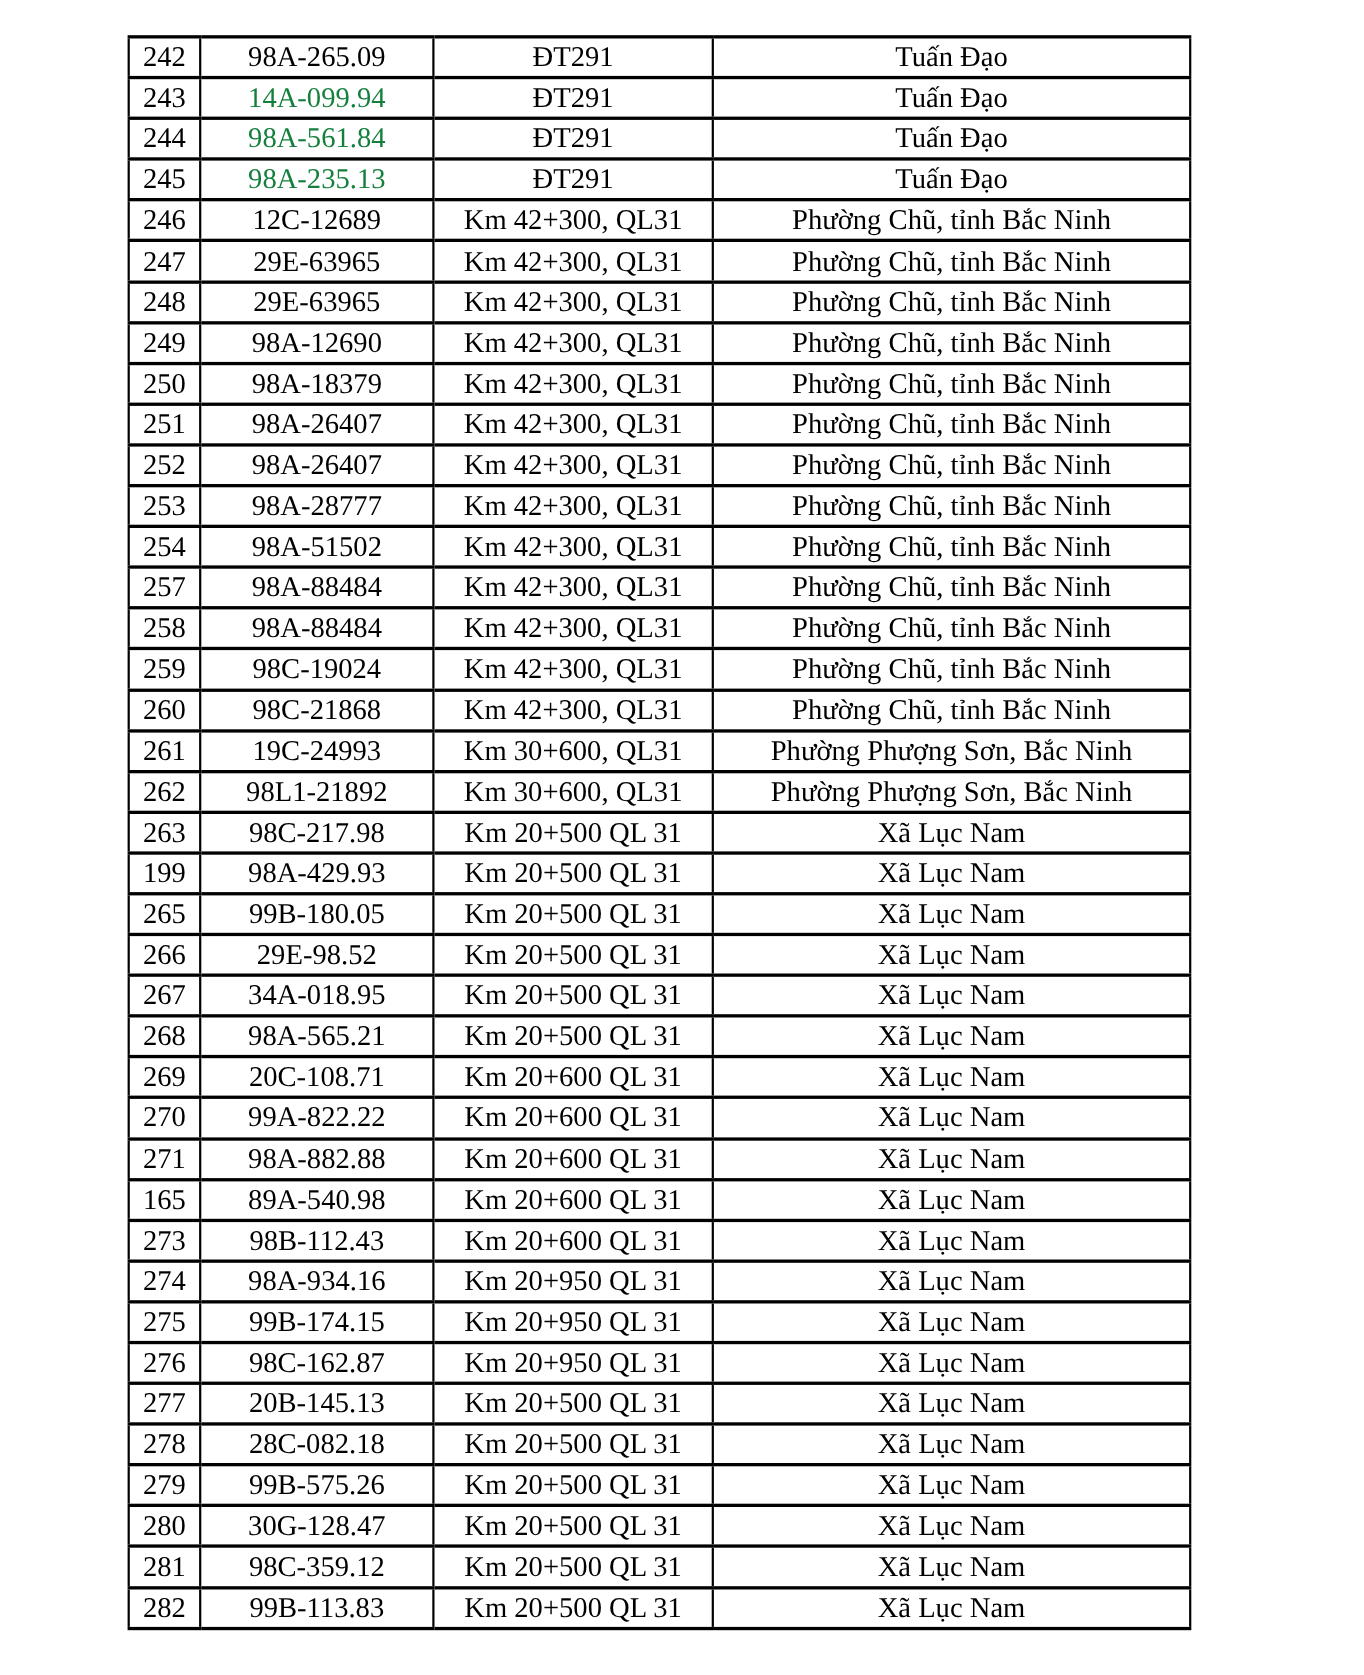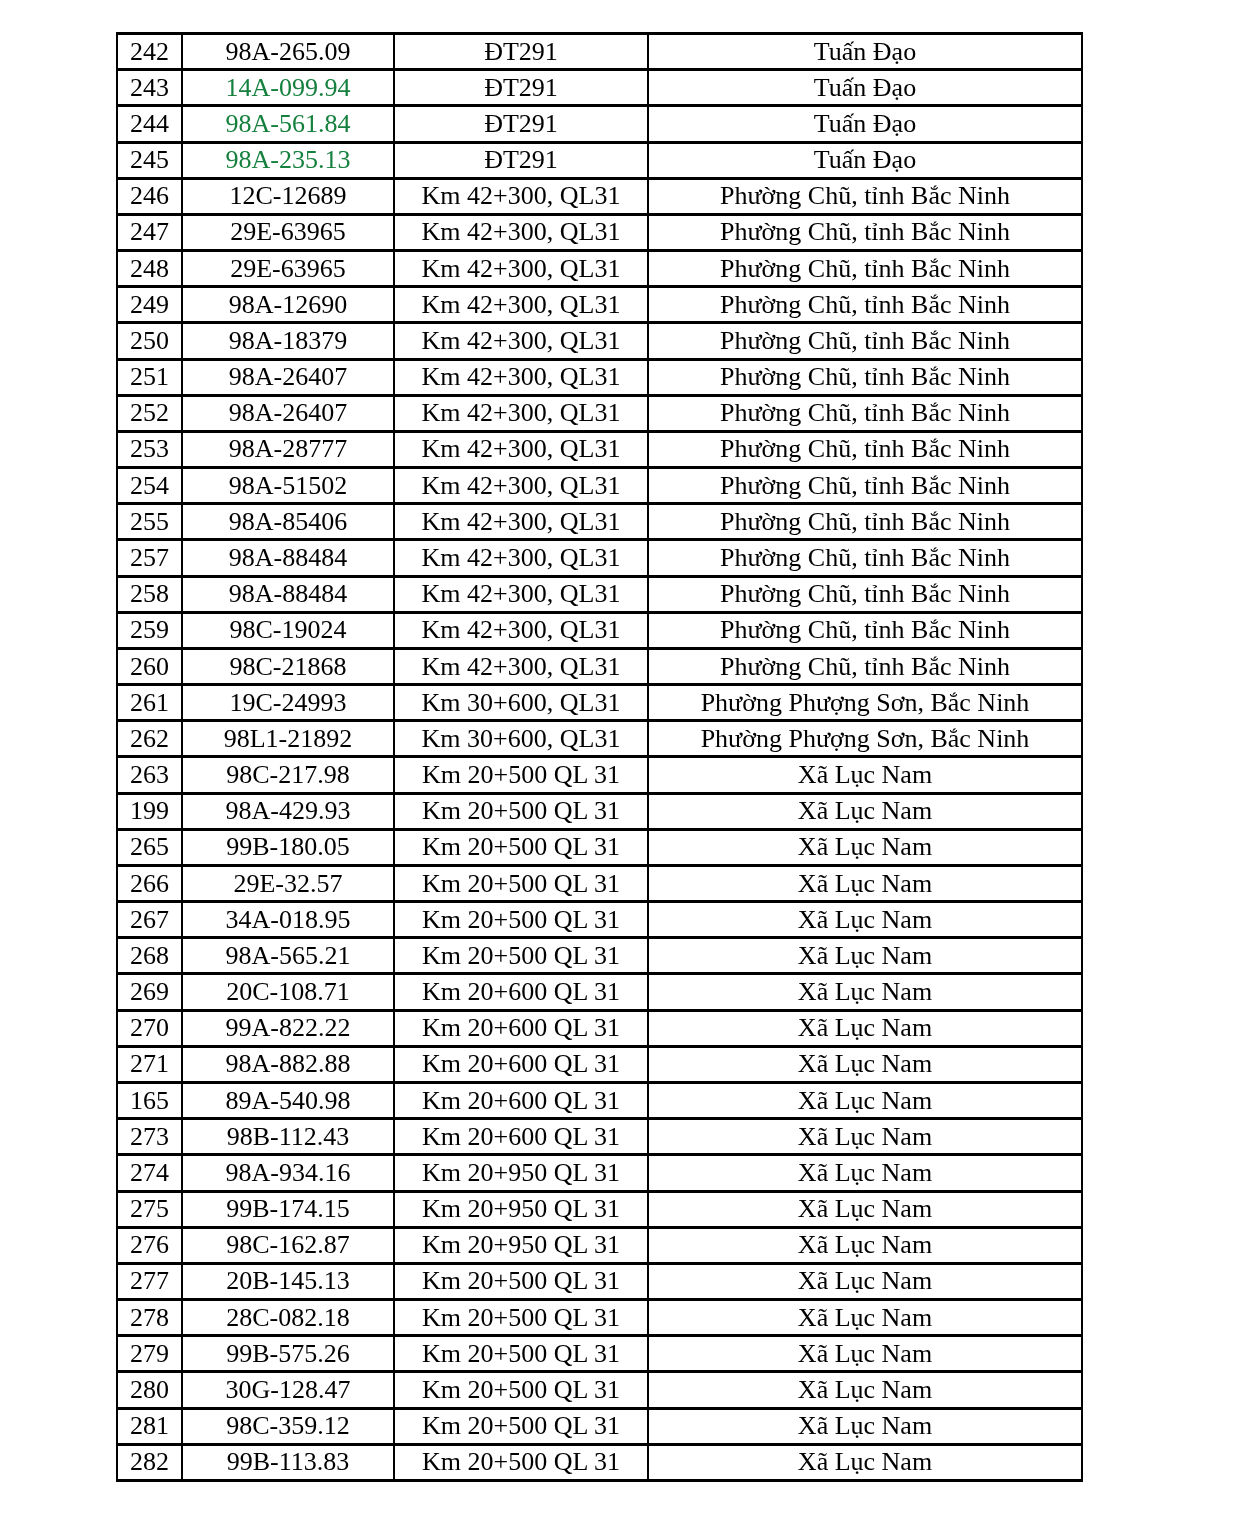--- a/index.html
+++ b/index.html
@@ -130,26 +130,20 @@
           <td>Km 42+300, QL31</td>
           <td>Phường Chũ, tỉnh Bắc Ninh</td>
         </tr>
         <tr>
           <td>254</td>
           <td>98A-51502</td>
           <td>Km 42+300, QL31</td>
           <td>Phường Chũ, tỉnh Bắc Ninh</td>
         </tr>
         <tr>
-          <td>255</td>
-          <td>98A-85406</td>
-          <td>Km 42+300, QL31</td>
-          <td>Phường Chũ, tỉnh Bắc Ninh</td>
-        </tr>
-        <tr>
           <td>257</td>
           <td>98A-88484</td>
           <td>Km 42+300, QL31</td>
           <td>Phường Chũ, tỉnh Bắc Ninh</td>
         </tr>
         <tr>
           <td>258</td>
           <td>98A-88484</td>
           <td>Km 42+300, QL31</td>
           <td>Phường Chũ, tỉnh Bắc Ninh</td>
@@ -191,21 +185,21 @@
           <td>Xã Lục Nam</td>
         </tr>
         <tr>
           <td>265</td>
           <td>99B-180.05</td>
           <td>Km 20+500 QL 31</td>
           <td>Xã Lục Nam</td>
         </tr>
         <tr>
           <td>266</td>
-          <td>29E-32.57</td>
+          <td>29E-98.52</td>
           <td>Km 20+500 QL 31</td>
           <td>Xã Lục Nam</td>
         </tr>
         <tr>
           <td>267</td>
           <td>34A-018.95</td>
           <td>Km 20+500 QL 31</td>
           <td>Xã Lục Nam</td>
         </tr>
         <tr>

